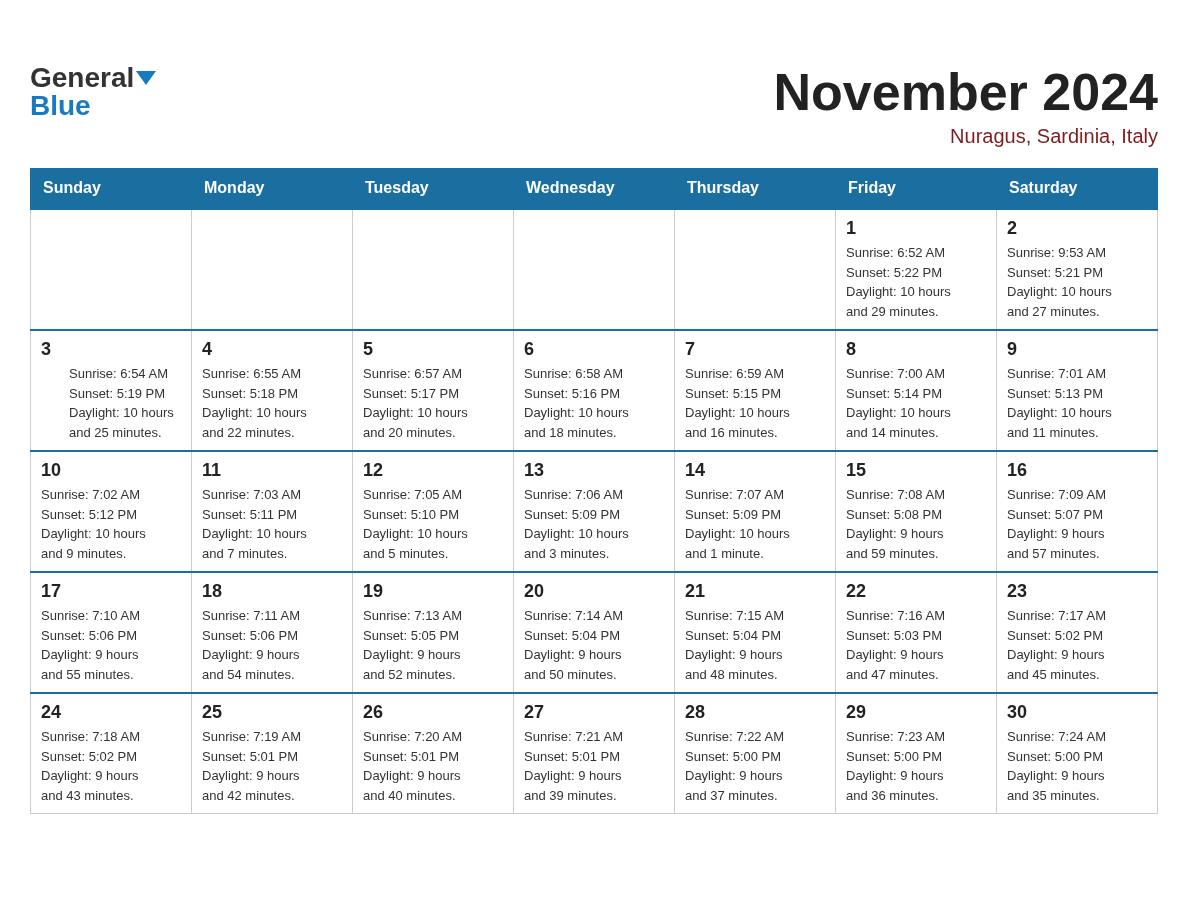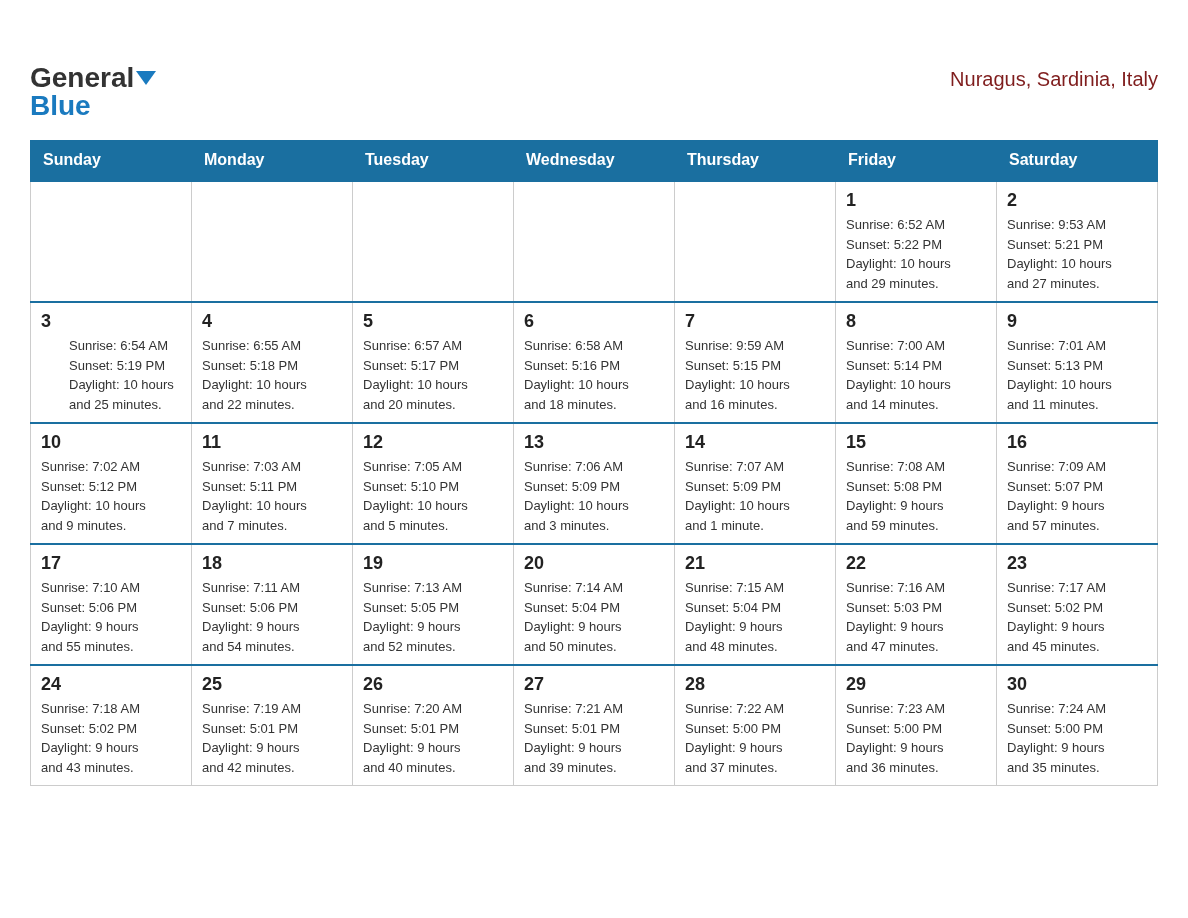--- a/index.html
+++ b/index.html
@@ -112,20 +112,21 @@
 
 <div class="header">
   <div class="logo">
     <div class="logo-row">
       <span class="logo-text-general">General</span>
       <span class="logo-icon"></span>
     </div>
     <span class="logo-text-blue">Blue</span>
   </div>
   <div class="title-section">
+    <div class="month-title">November 2024</div>
     <div class="location-title">Nuragus, Sardinia, Italy</div>
   </div>
 </div>
 
 <table class="calendar">
   <thead>
     <tr>
     <th>Sunday</th>
         <th>Monday</th>
         <th>Tuesday</th>
@@ -181,21 +182,21 @@
         </td>
         <td>
           <span class="day-number">6</span>
           <div class="day-info" style="white-space: pre-line;">Sunrise: 6:58 AM
 Sunset: 5:16 PM
 Daylight: 10 hours
 and 18 minutes.</div>
         </td>
         <td>
           <span class="day-number">7</span>
-          <div class="day-info" style="white-space: pre-line;">Sunrise: 9:59 AM
+          <div class="day-info" style="white-space: pre-line;">Sunrise: 6:59 AM
 Sunset: 5:15 PM
 Daylight: 10 hours
 and 16 minutes.</div>
         </td>
         <td>
           <span class="day-number">8</span>
           <div class="day-info" style="white-space: pre-line;">Sunrise: 7:00 AM
 Sunset: 5:14 PM
 Daylight: 10 hours
 and 14 minutes.</div>

